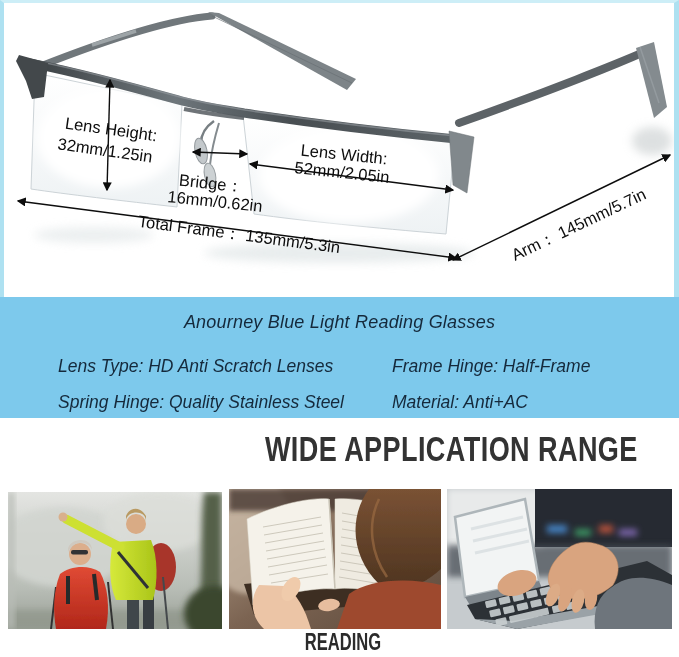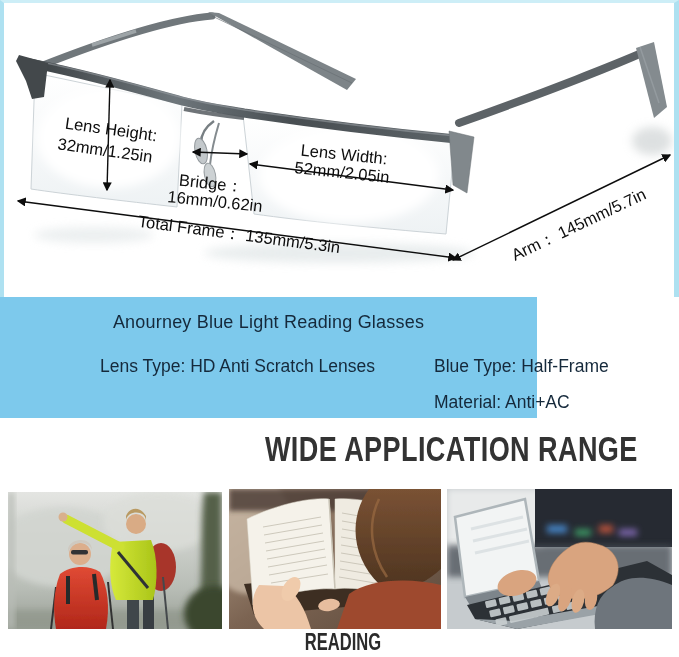--- a/index.html
+++ b/index.html
@@ -7,24 +7,24 @@
         font-family:"Liberation Sans",sans-serif;}
 
   
   .top-section{position:absolute;left:0;top:0;width:679px;height:297px;background:#fff;
                box-sizing:border-box;border-left:4px solid #aee1f1;border-right:5px solid #aee1f1;
                border-top:3px solid #cdeef7;}
   .top-section svg{display:block;width:100%;height:100%;}
   .dim-text{fill:#0d0d0d;font-family:"Liberation Sans",sans-serif;font-size:16.5px;}
 
   
-  .info-box{position:absolute;left:0;top:297px;width:537px;height:121px;background:#7dc9ec;}
+  .info-box{position:absolute;left:0;top:297px;width:679px;height:121px;background:#7dc9ec;font-style:italic;}
   .info-title{position:absolute;left:0;top:15px;width:100%;text-align:center;
               font-size:18px;color:#15293b;letter-spacing:.2px;}
-  .spec{position:absolute;font-size:17.5px;color:#15293b;white-space:nowrap;margin-left:42px;}
+  .spec{position:absolute;font-size:17.5px;color:#15293b;white-space:nowrap;}
   .spec.l1{left:58px;top:59px;}   .spec.r1{left:392px;top:59px;}
   .spec.l2{left:58px;top:95px;}   .spec.r2{left:392px;top:95px;}
 
   
   .wide-heading{position:absolute;left:0;top:430px;width:100%;text-align:right;}
   .wide-heading span{display:inline-block;font-size:33px;font-weight:bold;color:#333;
                      transform:scale(.82,1.05);letter-spacing:.5px;white-space:nowrap;}
 
   
   .photo{position:absolute;overflow:hidden;background:#ddd;}
@@ -124,21 +124,22 @@
 
       <text class="dim-text" x="235" y="237" text-anchor="middle" transform="rotate(7.5 235 232)">Total Frame：  135mm/5.3in</text>
 
       <text class="dim-text" x="575" y="227" text-anchor="middle" transform="rotate(-25.5 575 222)">Arm：  145mm/5.7in</text>
     </svg>
   </div>
 
   <div class="info-box">
     <div class="info-title">Anourney Blue Light Reading Glasses</div>
     <div class="spec l1">Lens Type: HD Anti Scratch Lenses</div>
-    <div class="spec r1">Blue Type: Half-Frame</div>
+    <div class="spec r1">Frame Hinge: Half-Frame</div>
+    <div class="spec l2">Spring Hinge: Quality Stainless Steel</div>
     <div class="spec r2">Material: Anti+AC</div>
   </div>
 
   <div class="wide-heading">
     <span>WIDE APPLICATION RANGE</span>
   </div>
 
   <div class="photo p1">
     <svg viewBox="0 0 214 137" preserveAspectRatio="none">
       <defs>

